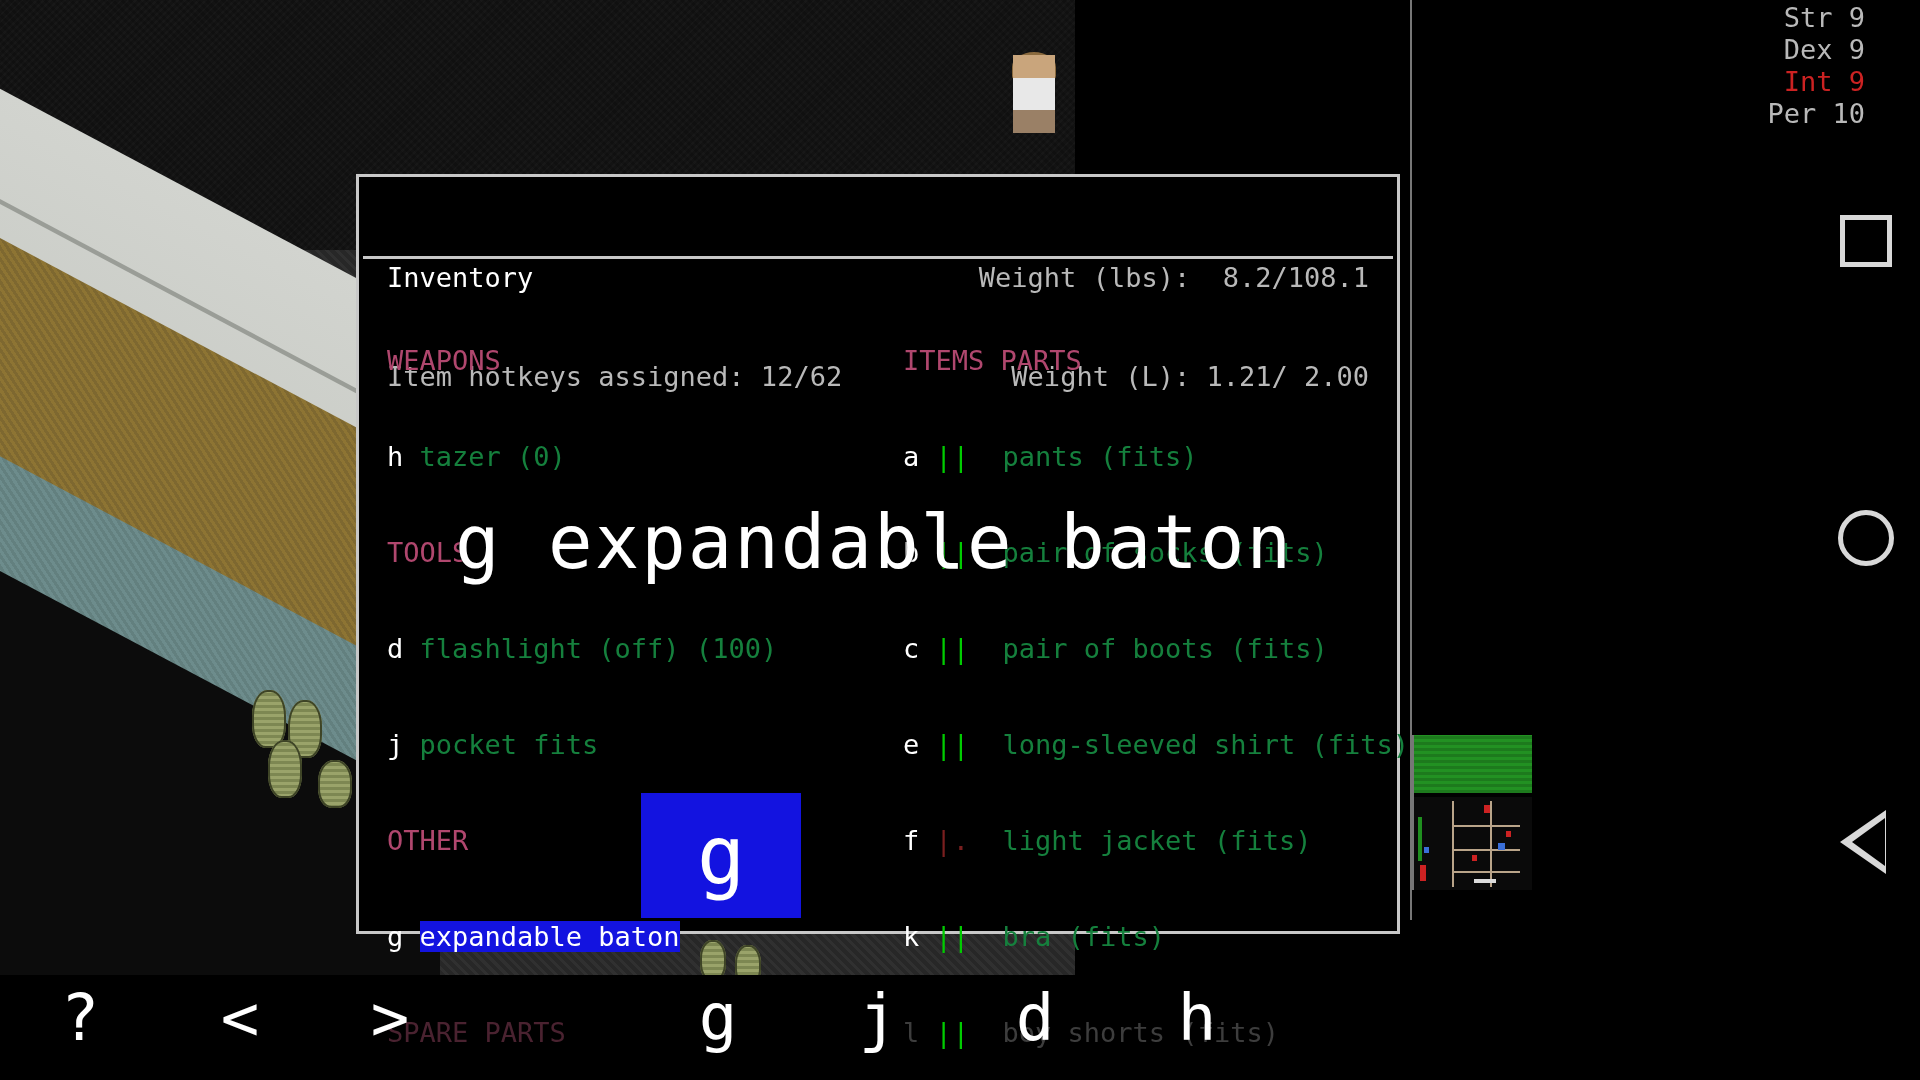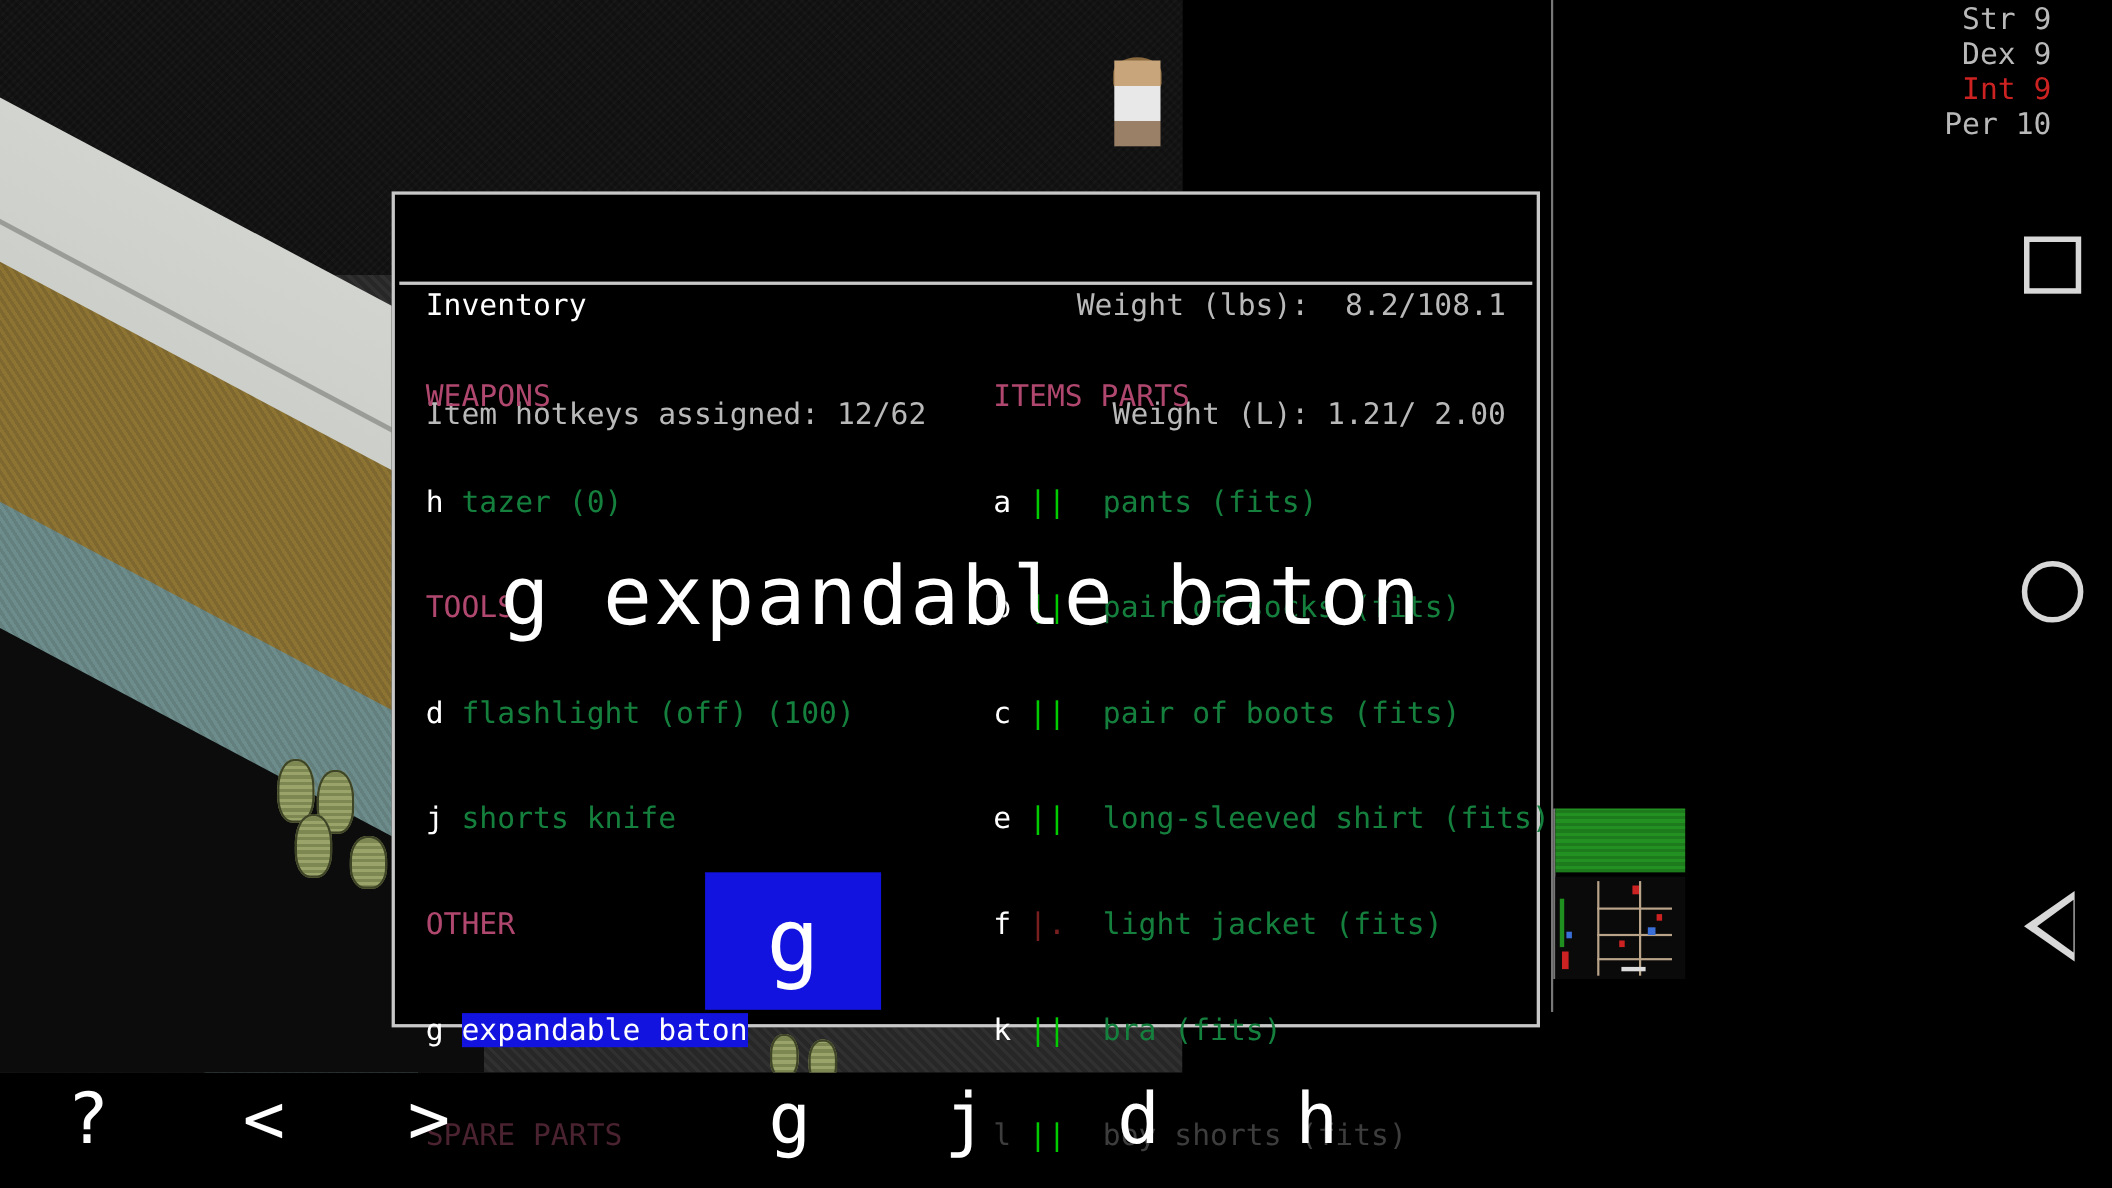--- a/index.html
+++ b/index.html
@@ -247,21 +247,21 @@
       </div>
     </div>
 
     <div class="invbody">
 
       <div class="col colL">
         <div class="row cat">WEAPONS</div>
         <div class="row"><span class="key">h</span> <span class="itemname">tazer (0)</span></div>
         <div class="row cat">TOOLS</div>
         <div class="row"><span class="key">d</span> <span class="itemname">flashlight (off) (100)</span></div>
-        <div class="row"><span class="key">j</span> <span class="itemname">shorts knife</span></div>
+        <div class="row"><span class="key">j</span> <span class="itemname">pocket fits</span></div>
         <div class="row cat">OTHER</div>
         <div class="row"><span class="key">g</span> <span class="sel">expandable baton</span></div>
         <div class="row cat-dim">SPARE PARTS</div>
         <div class="row"><span class="item-dim">i</span> <span class="item-dim">battery (100)</span></div>
       </div>
 
       <div class="col colR">
         <div class="row cat">ITEMS PARTS</div>
         <div class="row"><span class="key">a</span> <span class="enc">||</span>  <span class="itemname">pants (fits)</span></div>
         <div class="row"><span class="key">b</span> <span class="enc">||</span>  <span class="itemname">pair of socks (fits)</span></div>

